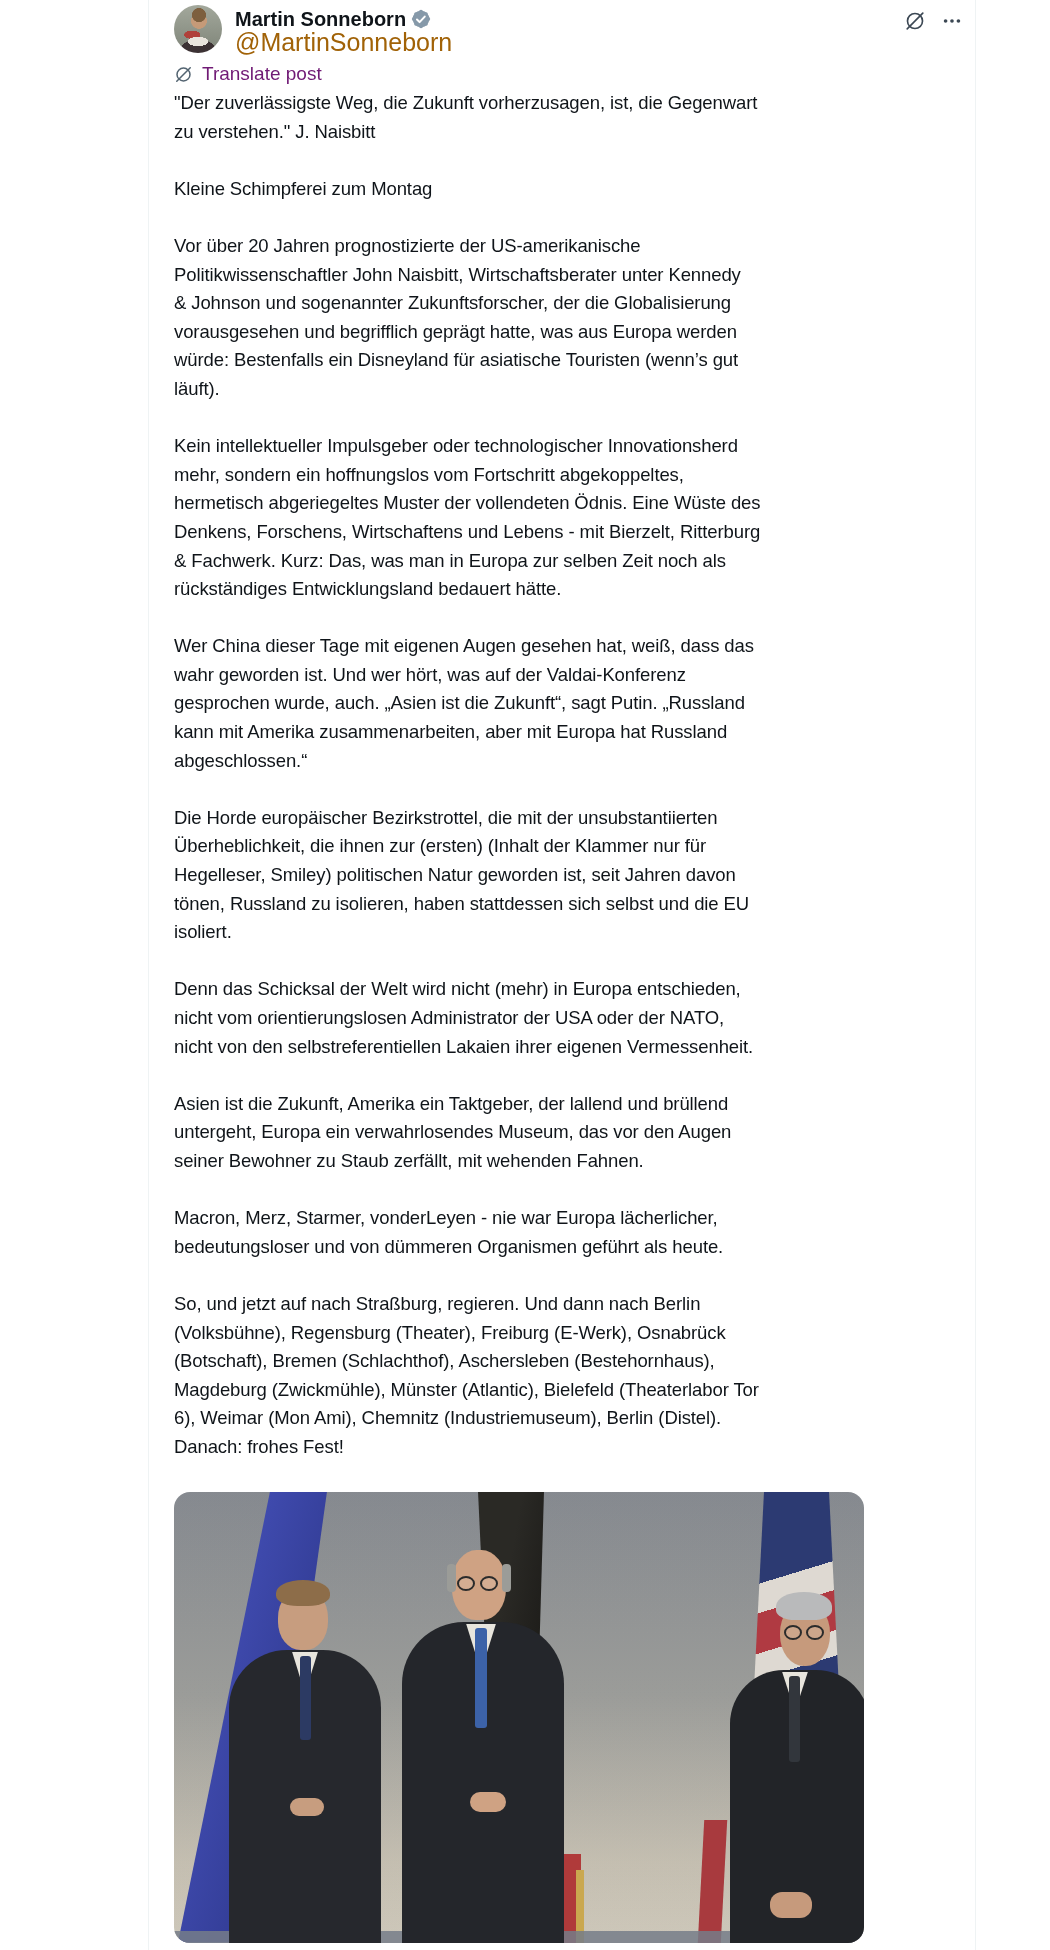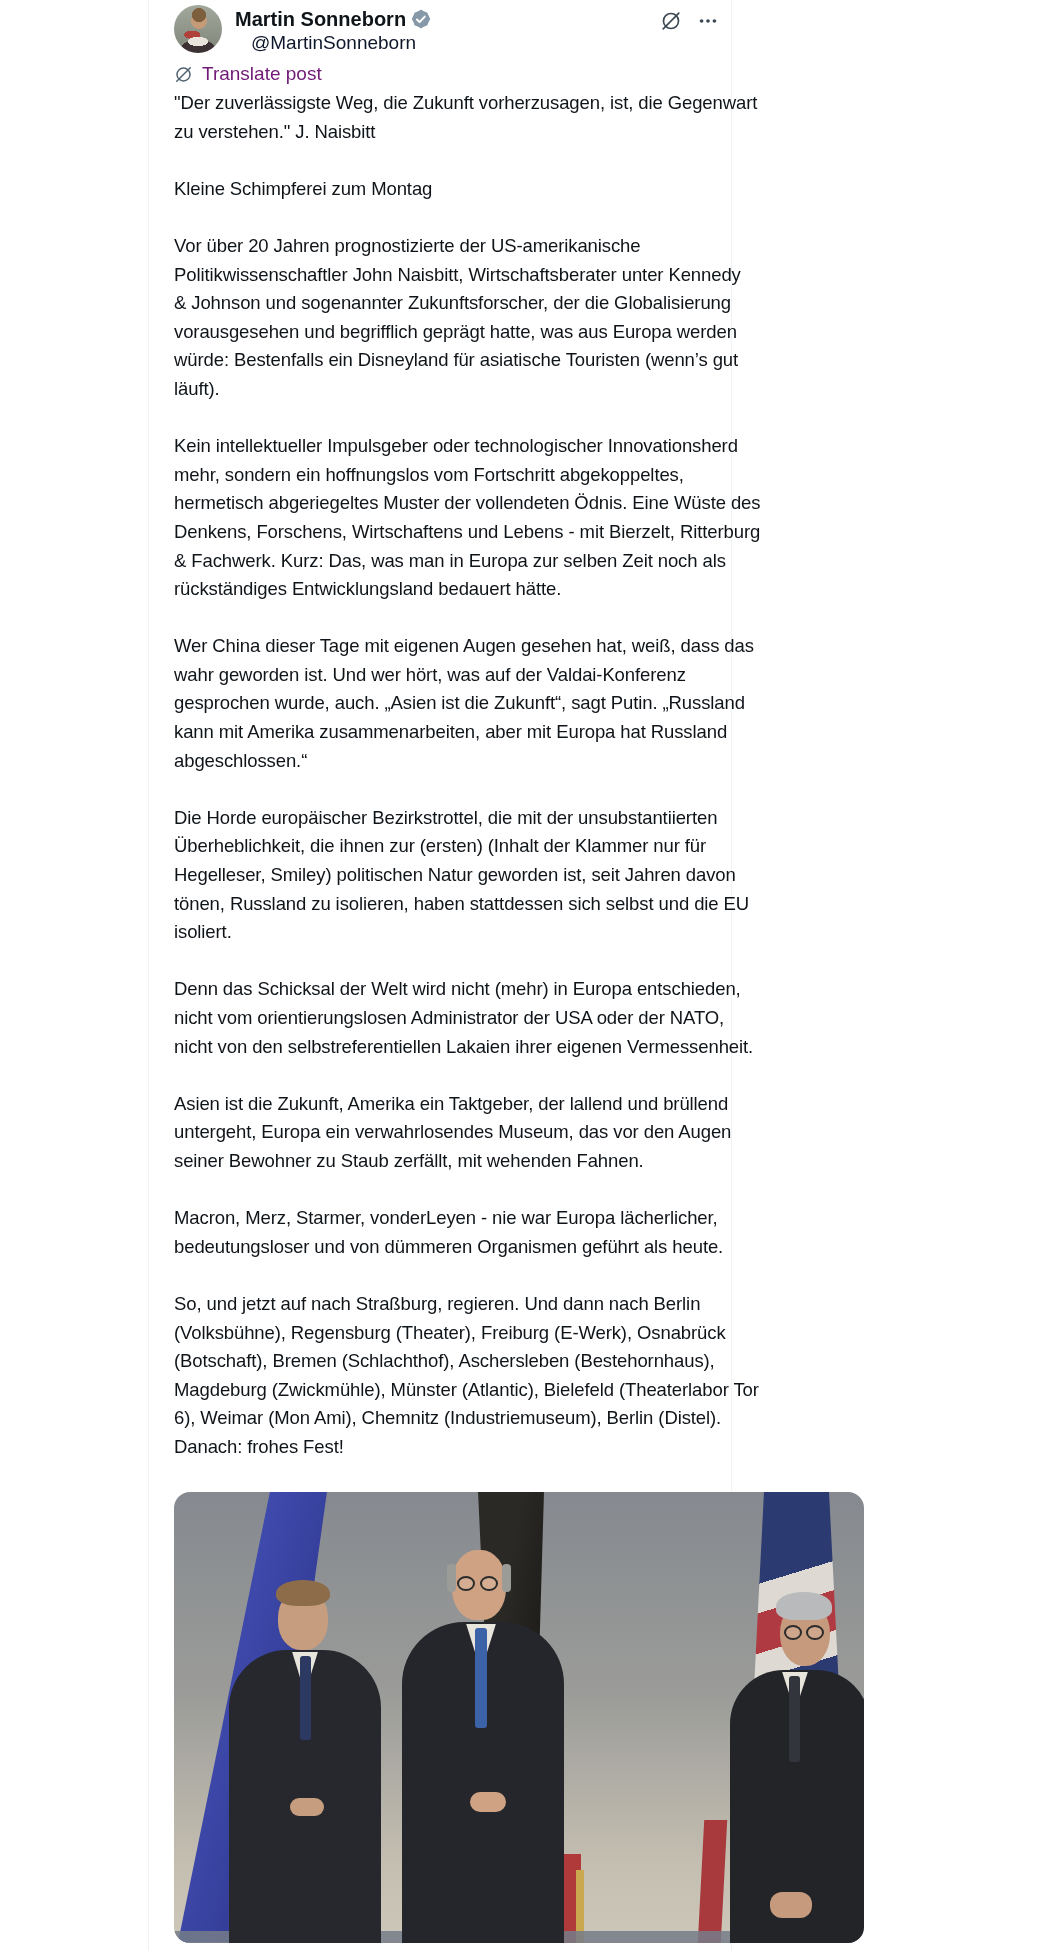--- a/index.html
+++ b/index.html
@@ -5,21 +5,21 @@
   html,body { margin:0; padding:0; }
   body {
     width:1050px; height:1950px; overflow:hidden;
     background:#ffffff;
     font-family:"Liberation Sans", sans-serif;
     color:#0f1419;
   }
   .column {
     box-sizing:border-box;
     margin-left:148px;
-    width:584px;
+    width:828px;
     min-height:1950px;
     border-left:1px solid #eff3f4;
     border-right:1px solid #eff3f4;
     padding:5px 12px 0 25px;
   }
   
   .tw-header { display:flex; align-items:flex-start; }
   .avatar {
     width:48px; height:48px; border-radius:50%; flex:0 0 48px;
     background:
@@ -28,21 +28,21 @@
       radial-gradient(ellipse 36% 16% at 50% 76%, #e8e4dc 0 60%, rgba(0,0,0,0) 61%),
       radial-gradient(ellipse 28% 14% at 38% 62%, #b0403a 0 60%, rgba(0,0,0,0) 61%),
       radial-gradient(ellipse 58% 34% at 50% 92%, #3c3234 0 60%, rgba(0,0,0,0) 61%),
       linear-gradient(180deg,#a3a89c,#7e8478);
     cursor:pointer;
   }
   .namebox { margin-left:13px; padding-top:2px; }
   .name-row { display:flex; align-items:center; gap:5px; }
   .display-name { font-weight:700; font-size:20px; line-height:24px; color:#0f1419; cursor:pointer; }
   .badge { width:20px; height:20px; display:block; }
-  .handle { font-size:19px; line-height:23px; color:#0f172a; cursor:pointer;margin-left:16px; }
+  .handle { font-size:25px; line-height:23px; color:#a16207; cursor:pointer; }
   .header-actions { margin-left:auto; display:flex; align-items:center; gap:15px; padding-top:5px; }
   .icon-btn { color:#536471; cursor:pointer; display:flex; align-items:center; }
   
   .translate-row { display:flex; align-items:center; gap:9px; margin-top:9px; cursor:pointer; }
   .translate-label { color:#701a75; font-size:19px; }
   
   .body-text {
     margin-top:4px;
     width:699px;
     font-size:18.5px;

